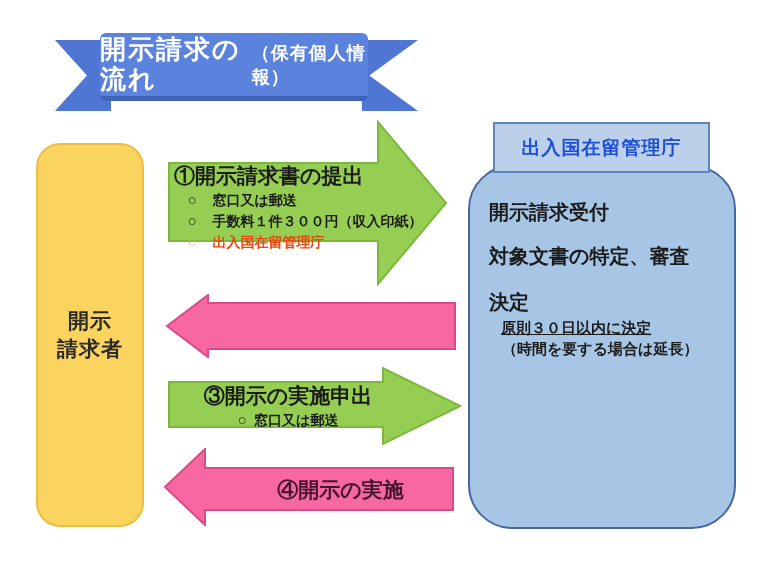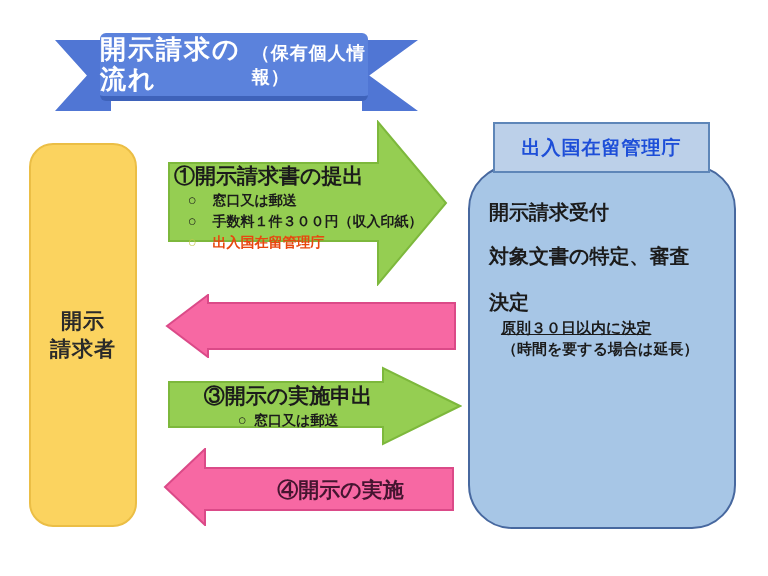--- a/index.html
+++ b/index.html
@@ -23,21 +23,21 @@
   .ribbon-center{
     position:absolute;left:100px;top:33px;width:268px;height:63px;
     background:var(--ribbon-center);border-radius:6px;border-bottom:5px solid var(--ribbon-fold);
     display:flex;align-items:center;justify-content:center;gap:1px;
   }
   .ribbon-title{color:#fff;font-size:26px;font-weight:bold;letter-spacing:2px;line-height:1.15;}
   .ribbon-subtitle{color:#fff;font-size:18px;font-weight:bold;letter-spacing:1px;}
 
   
   .requester{
-    position:absolute;left:29px;top:143px;width:104px;height:380px;
+    position:absolute;left:36px;top:143px;width:104px;height:380px;
     background:var(--yellow-fill);border:2px solid var(--yellow-border);border-radius:24px;
     display:flex;flex-direction:column;align-items:center;justify-content:center;
     font-size:21px;font-weight:bold;color:#2a2a2a;line-height:1.35;letter-spacing:1px;
   }
 
   
   .agency{
     position:absolute;left:468px;top:165px;width:264px;height:360px;
     background:var(--agency-fill);border:2px solid var(--agency-border);border-radius:44px;
     z-index:1;

